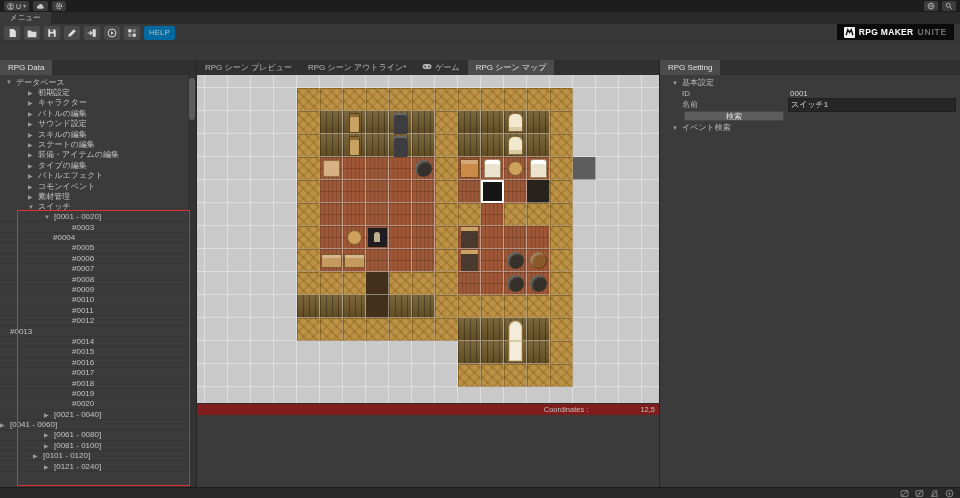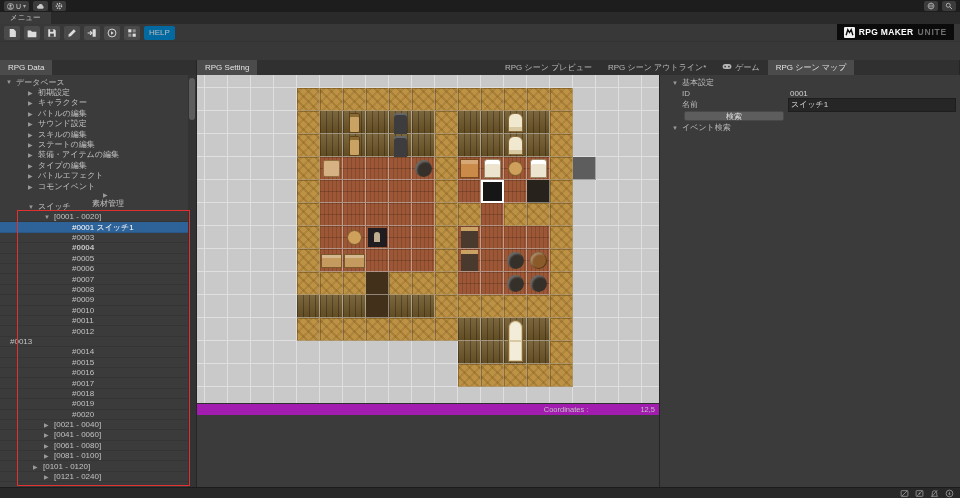--- a/index.html
+++ b/index.html
@@ -66,21 +66,21 @@
             background:#5d5d5d; border-radius:3px; }
   .red-box { position:absolute; left:17px; top:135px; width:173px; height:276px;
              border:1px solid #e03030; pointer-events:none; z-index:4; }
 
   
   .center-panel { width:463px; display:flex; flex-direction:column;
                   border-right:1px solid #252525; background:#3b3b3b; }
   .canvas { position:relative; height:328px; background:#c9c9c9; overflow:hidden; }
   .tilegrid { position:absolute; left:-15px; top:-10px; display:grid;
               grid-template-columns:repeat(21,23px); grid-auto-rows:23px; }
-  .coordbar { height:12px; background:#a21caf; border-top:1px solid #2e2e2e;
+  .coordbar { height:12px; background:#7f1d1d; border-top:1px solid #2e2e2e;
               display:flex; align-items:center; justify-content:flex-end;
               font-size:7.5px; color:#c0c0c0; padding-right:4px; }
   .coordbar .cval { margin-left:52px; }
   .center-fill { flex:1; background:#3b3b3b; }
 
   
   .t { position:relative; width:23px; height:23px;
        box-shadow: inset -1px -1px 0 rgba(255,255,255,.42); }
   .t.e  { background:#c9c9c9; }
   .t.G  { background:#bd9245;
@@ -267,42 +267,42 @@
         </svg>
     </span>
     <span class="brand-name">RPG MAKER</span>
     <span class="brand-suffix">UNITE</span>
   </div>
 
   <div class="headers">
     <div class="hdr left">
       <div class="ptab active">RPG Data</div>
     </div>
-    <div class="hdr right">
-      <div class="ptab active">RPG Setting</div>
-    </div>
     <div class="hdr mid" id="center-tabs">
         <div class="ptab">
           <span>RPG シーン プレビュー</span>
         </div>
         <div class="ptab">
           <span>RPG シーン アウトライン*</span>
         </div>
         <div class="ptab">
           <span><svg width="10" height="7" viewBox="0 0 16 10">
               <rect x="1" y="1" width="14" height="8" rx="4" fill="#b5b5b5"></rect>
               <circle cx="5" cy="5" r="1.4" fill="#3a3a3a"></circle>
               <circle cx="11" cy="5" r="1.4" fill="#3a3a3a"></circle>
             </svg></span>
           <span>ゲーム</span>
         </div>
         <div class="ptab active">
           <span>RPG シーン マップ</span>
         </div>
       </div>
+    <div class="hdr right">
+      <div class="ptab active">RPG Setting</div>
+    </div>
   </div>
 
   <div class="main">
 
     <div class="left-panel">
       <div class="tree" id="tree">
           <div class="trow lv0" style="padding-left: 6px;">
             <span class="arr">▼</span>
             <span>データベース</span>
           </div>
@@ -339,41 +339,37 @@
             <span>タイプの編集</span>
           </div>
           <div class="trow lv1" style="padding-left: 28px;">
             <span class="arr">▶</span>
             <span>バトルエフェクト</span>
           </div>
           <div class="trow lv1" style="padding-left: 28px;">
             <span class="arr">▶</span>
             <span>コモンイベント</span>
           </div>
-          <div class="trow lv1" style="padding-left: 28px; flex-direction: column;">
+          <div class="trow lv1" style="padding-left: 28px;">
             <span class="arr">▶</span>
             <span>素材管理</span>
           </div>
           <div class="trow lv1" style="padding-left: 28px;">
             <span class="arr">▼</span>
             <span>スイッチ</span>
           </div>
           <div class="trow lv2" style="padding-left: 44px;">
             <span class="arr">▼</span>
             <span>[0001 - 0020]</span>
           </div>
-          <div class="trow lv3 sel" style="padding-left: 62px;">
-            <span class="arr"></span>
-            <span>#0001 スイッチ1</span>
-          </div>
           <div class="trow lv3" style="padding-left: 62px;">
             <span class="arr"></span>
             <span>#0003</span>
           </div>
-          <div class="trow lv3" style="padding-left: 62px; font-weight: bold;">
+          <div class="trow lv3" style="padding-left: 43px;">
             <span class="arr"></span>
             <span>#0004</span>
           </div>
           <div class="trow lv3" style="padding-left: 62px;">
             <span class="arr"></span>
             <span>#0005</span>
           </div>
           <div class="trow lv3" style="padding-left: 62px;">
             <span class="arr"></span>
             <span>#0006</span>
@@ -431,21 +427,21 @@
             <span>#0019</span>
           </div>
           <div class="trow lv3" style="padding-left: 62px;">
             <span class="arr"></span>
             <span>#0020</span>
           </div>
           <div class="trow lv2" style="padding-left: 44px;">
             <span class="arr">▶</span>
             <span>[0021 - 0040]</span>
           </div>
-          <div class="trow lv2" style="padding-left: 44px;">
+          <div class="trow lv2" style="">
             <span class="arr">▶</span>
             <span>[0041 - 0060]</span>
           </div>
           <div class="trow lv2" style="padding-left: 44px;">
             <span class="arr">▶</span>
             <span>[0061 - 0080]</span>
           </div>
           <div class="trow lv2" style="padding-left: 44px;">
             <span class="arr">▶</span>
             <span>[0081 - 0100]</span>

